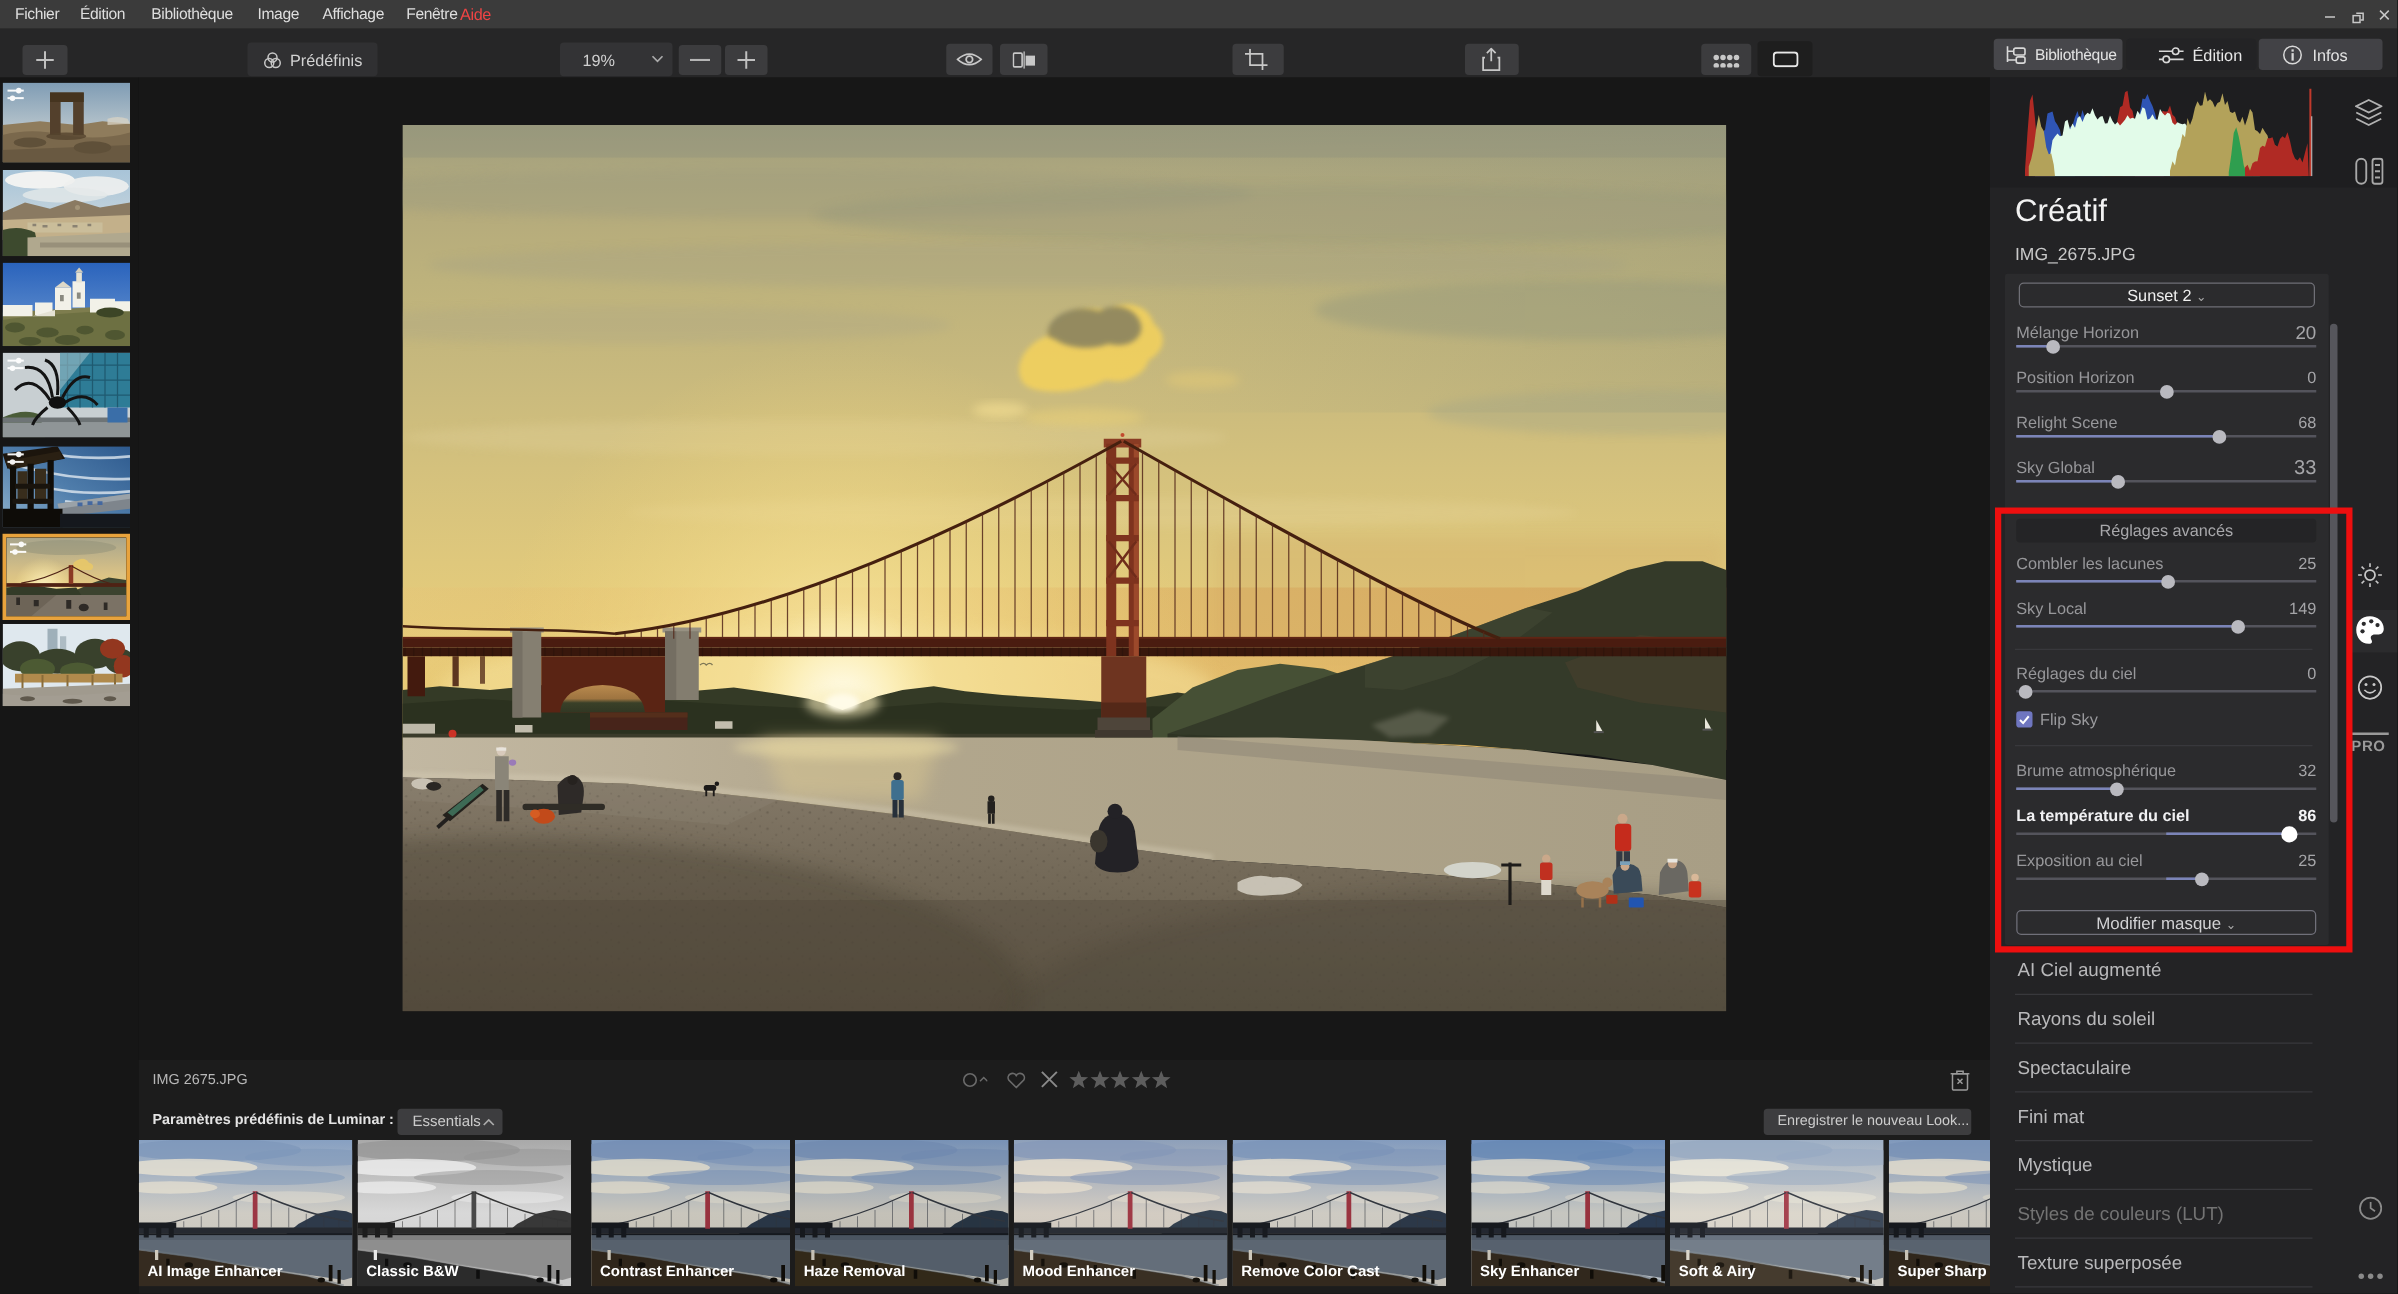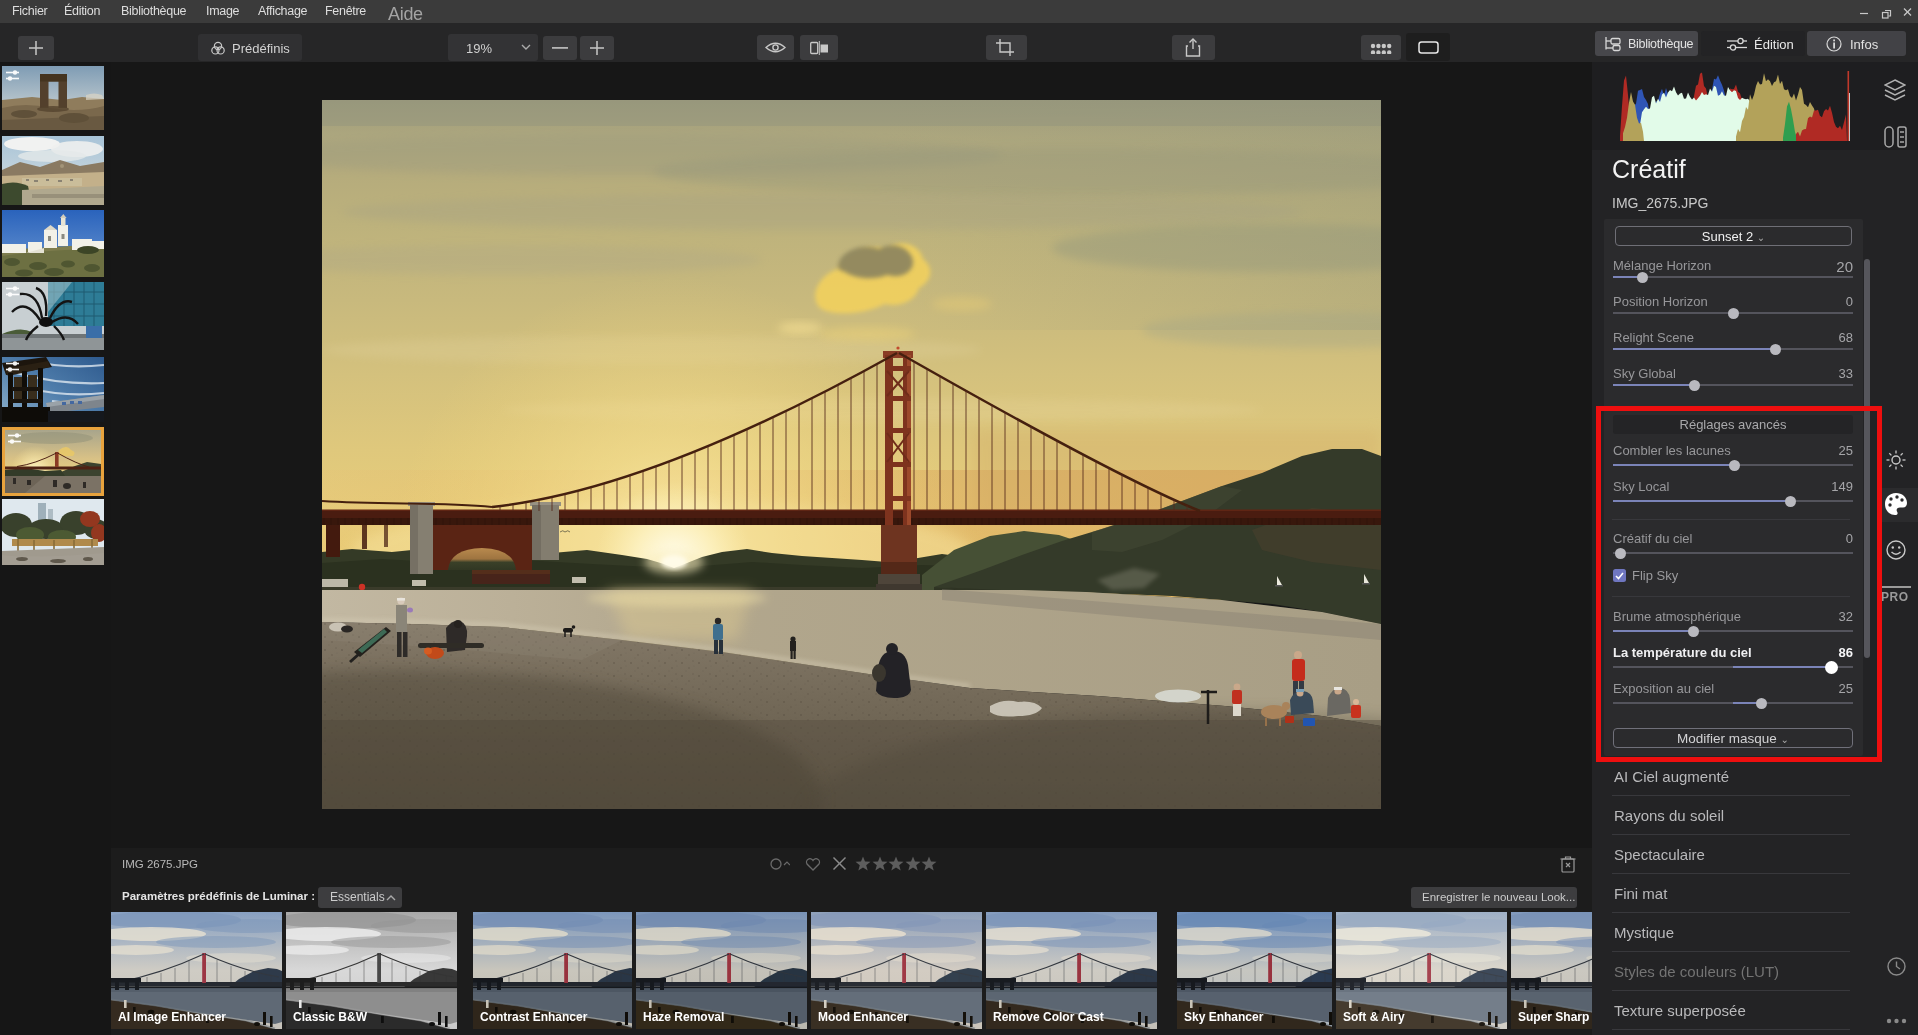--- a/index.html
+++ b/index.html
@@ -8,21 +8,21 @@
 </style></head>
 <body>
 <div style="position:relative;width:1918px;height:1035px;">
 <div class="abs" style="left:0;top:0;width:1918px;height:23px;background:#3b3b3b;"></div>
     <div class="abs" style="left:12px;top:4px;font-size:12.5px;color:#dedede;letter-spacing:-0.3px;">Fichier</div>
     <div class="abs" style="left:64px;top:4px;font-size:12.5px;color:#dedede;letter-spacing:-0.3px;">Édition</div>
     <div class="abs" style="left:121px;top:4px;font-size:12.5px;color:#dedede;letter-spacing:-0.3px;">Bibliothèque</div>
     <div class="abs" style="left:206px;top:4px;font-size:12.5px;color:#dedede;letter-spacing:-0.3px;">Image</div>
     <div class="abs" style="left:258px;top:4px;font-size:12.5px;color:#dedede;letter-spacing:-0.3px;">Affichage</div>
     <div class="abs" style="left:325px;top:4px;font-size:12.5px;color:#dedede;letter-spacing:-0.3px;">Fenêtre</div>
-    <div class="abs" style="left:388px;top:4px;font-size:18px;color:#a3a3a3;letter-spacing:-0.3px;">Aide</div>
+    <div class="abs" style="left:368px;top:4px;font-size:13px;color:#ef4444;letter-spacing:-0.3px;">Aide</div>
     <svg style="position:absolute;left:1858px;top:7px;" width="54" height="13" viewBox="0 0 54 13" xmlns="http://www.w3.org/2000/svg">
       <g stroke="#c8c8c8" stroke-width="1.2" fill="none">
         <line x1="2" y1="6.5" x2="10" y2="6.5"></line>
         <path d="M27,3.5 h5.5 v5.5 h-2"></path>
         <rect x="24.5" y="5.5" width="5.5" height="5.5" fill="#3b3b3b"></rect>
         <line x1="46" y1="1.5" x2="53" y2="8.5"></line>
         <line x1="53" y1="1.5" x2="46" y2="8.5"></line>
       </g>
     </svg>
     <div class="abs" style="left:0;top:23px;width:1918px;height:39px;background:#262627;"></div>
@@ -1421,37 +1421,37 @@
     <div style="position:absolute;left:1613px;top:294px;width:180px;font-size:13px;color:#97979a;font-weight:normal;">Position Horizon</div>
     <div style="position:absolute;left:1770px;top:294px;width:83px;text-align:right;font-size:13px;color:#a5a5a8;font-weight:normal;">0</div>
     <div style="position:absolute;left:1613px;top:312px;width:240px;height:2px;background:#54545c;"></div>
     <div style="position:absolute;left:1727.5px;top:307.5px;width:11.0px;height:11.0px;border-radius:50%;background:#b9b9bf;"></div>
     <div style="position:absolute;left:1613px;top:330px;width:180px;font-size:13px;color:#97979a;font-weight:normal;">Relight Scene</div>
     <div style="position:absolute;left:1770px;top:330px;width:83px;text-align:right;font-size:13px;color:#a5a5a8;font-weight:normal;">68</div>
     <div style="position:absolute;left:1613px;top:348px;width:240px;height:2px;background:#54545c;"></div>
     <div style="position:absolute;left:1613px;top:348px;width:162px;height:2px;background:#7b84b8;"></div>
     <div style="position:absolute;left:1769.5px;top:343.5px;width:11.0px;height:11.0px;border-radius:50%;background:#b9b9bf;"></div>
     <div style="position:absolute;left:1613px;top:366px;width:180px;font-size:13px;color:#97979a;font-weight:normal;">Sky Global</div>
-    <div style="position:absolute;left:1770px;top:366px;width:83px;text-align:right;font-size:13px;color:#a5a5a8;font-weight:normal;">33</div>
+    <div style="position:absolute;left:1770px;top:366px;width:83px;text-align:right;font-size:16px;color:#a5a5a8;font-weight:normal;">33</div>
     <div style="position:absolute;left:1613px;top:384px;width:240px;height:2px;background:#54545c;"></div>
     <div style="position:absolute;left:1613px;top:384px;width:81px;height:2px;background:#7b84b8;"></div>
     <div style="position:absolute;left:1688.5px;top:379.5px;width:11.0px;height:11.0px;border-radius:50%;background:#b9b9bf;"></div>
     <div class="abs" style="left:1613px;top:415px;width:240px;height:19px;background:#242426;border-radius:3px;text-align:center;font-size:13px;color:#a8a8ab;line-height:19px;">Réglages avancés</div>
     <div style="position:absolute;left:1613px;top:443px;width:180px;font-size:13px;color:#97979a;font-weight:normal;">Combler les lacunes</div>
     <div style="position:absolute;left:1770px;top:443px;width:83px;text-align:right;font-size:13px;color:#a5a5a8;font-weight:normal;">25</div>
     <div style="position:absolute;left:1613px;top:464px;width:240px;height:2px;background:#54545c;"></div>
     <div style="position:absolute;left:1613px;top:464px;width:121px;height:2px;background:#7b84b8;"></div>
     <div style="position:absolute;left:1728.5px;top:459.5px;width:11.0px;height:11.0px;border-radius:50%;background:#b9b9bf;"></div>
     <div style="position:absolute;left:1613px;top:479px;width:180px;font-size:13px;color:#97979a;font-weight:normal;">Sky Local</div>
     <div style="position:absolute;left:1770px;top:479px;width:83px;text-align:right;font-size:13px;color:#a5a5a8;font-weight:normal;">149</div>
     <div style="position:absolute;left:1613px;top:500px;width:240px;height:2px;background:#54545c;"></div>
     <div style="position:absolute;left:1613px;top:500px;width:177px;height:2px;background:#7b84b8;"></div>
     <div style="position:absolute;left:1784.5px;top:495.5px;width:11.0px;height:11.0px;border-radius:50%;background:#b9b9bf;"></div>
     <div style="position:absolute;left:1612px;top:519px;width:238px;height:1px;background:#38383c;"></div>
-    <div style="position:absolute;left:1613px;top:531px;width:180px;font-size:13px;color:#97979a;font-weight:normal;">Créatif du ciel</div>
+    <div style="position:absolute;left:1613px;top:531px;width:180px;font-size:13px;color:#97979a;font-weight:normal;">Réglages du ciel</div>
     <div style="position:absolute;left:1770px;top:531px;width:83px;text-align:right;font-size:13px;color:#a5a5a8;font-weight:normal;">0</div>
     <div style="position:absolute;left:1613px;top:552px;width:240px;height:2px;background:#54545c;"></div>
     <div style="position:absolute;left:1614.5px;top:547.5px;width:11.0px;height:11.0px;border-radius:50%;background:#b9b9bf;"></div>
     <div class="abs" style="left:1613px;top:569px;width:13px;height:13px;background:#6f76c0;border-radius:2.5px;"></div>
     <svg style="position:absolute;left:1615px;top:572px;" width="9" height="8" viewBox="0 0 9 8" xmlns="http://www.w3.org/2000/svg">
       <path d="M1,4 L3.5,6.5 L8,1" stroke="#fff" stroke-width="1.6" fill="none"></path>
     </svg>
     <div class="abs" style="left:1632px;top:568px;font-size:13px;color:#9a9a9d;">Flip Sky</div>
     <div style="position:absolute;left:1612px;top:596px;width:238px;height:1px;background:#38383c;"></div>
     <div style="position:absolute;left:1613px;top:609px;width:180px;font-size:13px;color:#97979a;font-weight:normal;">Brume atmosphérique</div>

